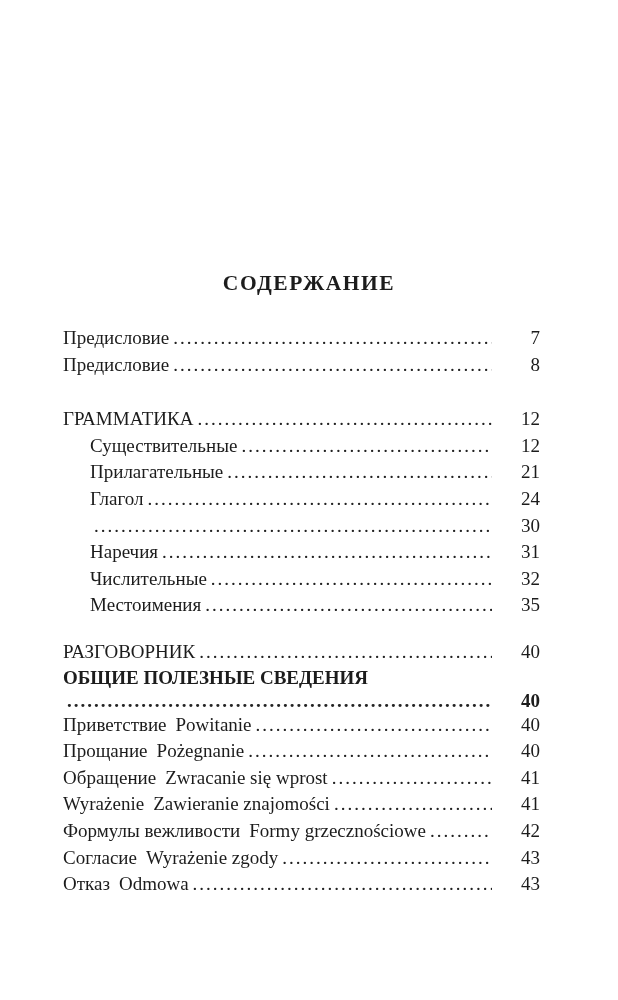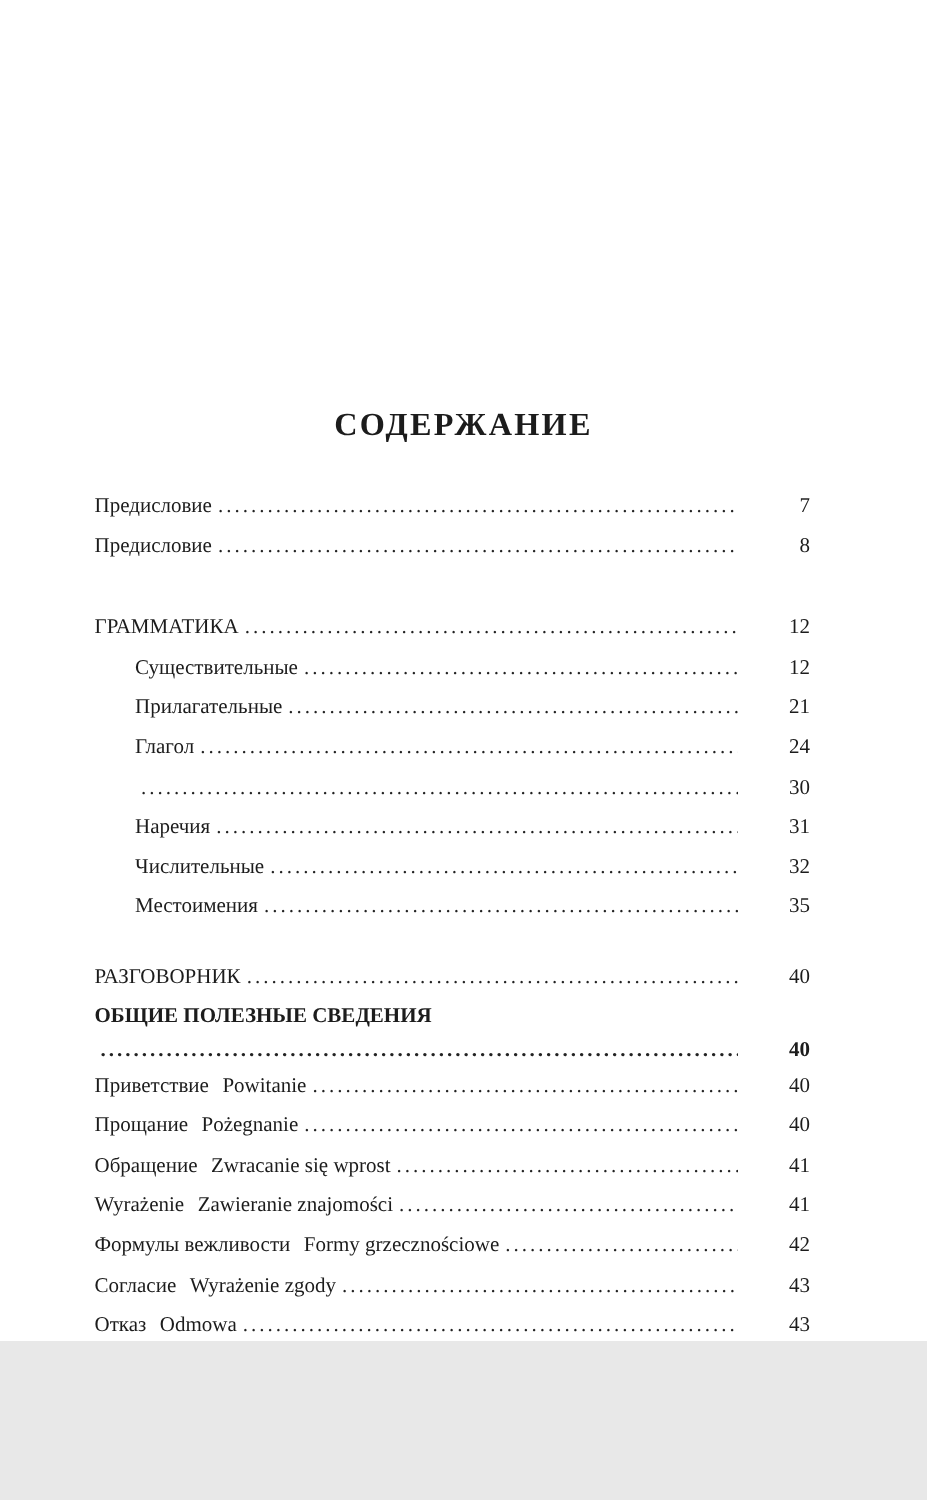--- a/index.html
+++ b/index.html
@@ -3,21 +3,21 @@
 <meta charset="utf-8">
 <style>
   html, body {
     margin: 0;
     padding: 0;
     background: #e8e8e8;
   }
   .page {
     position: relative;
     width: 618px;
-    height: 894px;
+    height: 1000px;
     margin: 0 auto;
     background: #ffffff;
     font-family: "Liberation Serif", "DejaVu Serif", serif;
     color: #1c1c1c;
     overflow: hidden;
   }
   .title {
     position: absolute;
     top: 256px;
     left: 0;
@@ -26,21 +26,21 @@
     font-size: 21.5px;
     font-weight: bold;
     letter-spacing: 1.5px;
     line-height: 26px;
   }
   .toc {
     position: absolute;
     top: 325px;
     left: 63px;
     width: 477px;
-    font-size: 14px;
+    font-size: 19px;
   }
   .toc-row {
     display: flex;
     align-items: baseline;
     height: 26.6px;
     line-height: 26.6px;
     white-space: nowrap;
   }
   .toc-row.gap-before { margin-top: 28px; }
   .toc-row.gap-before-lg { margin-top: 20px; }

